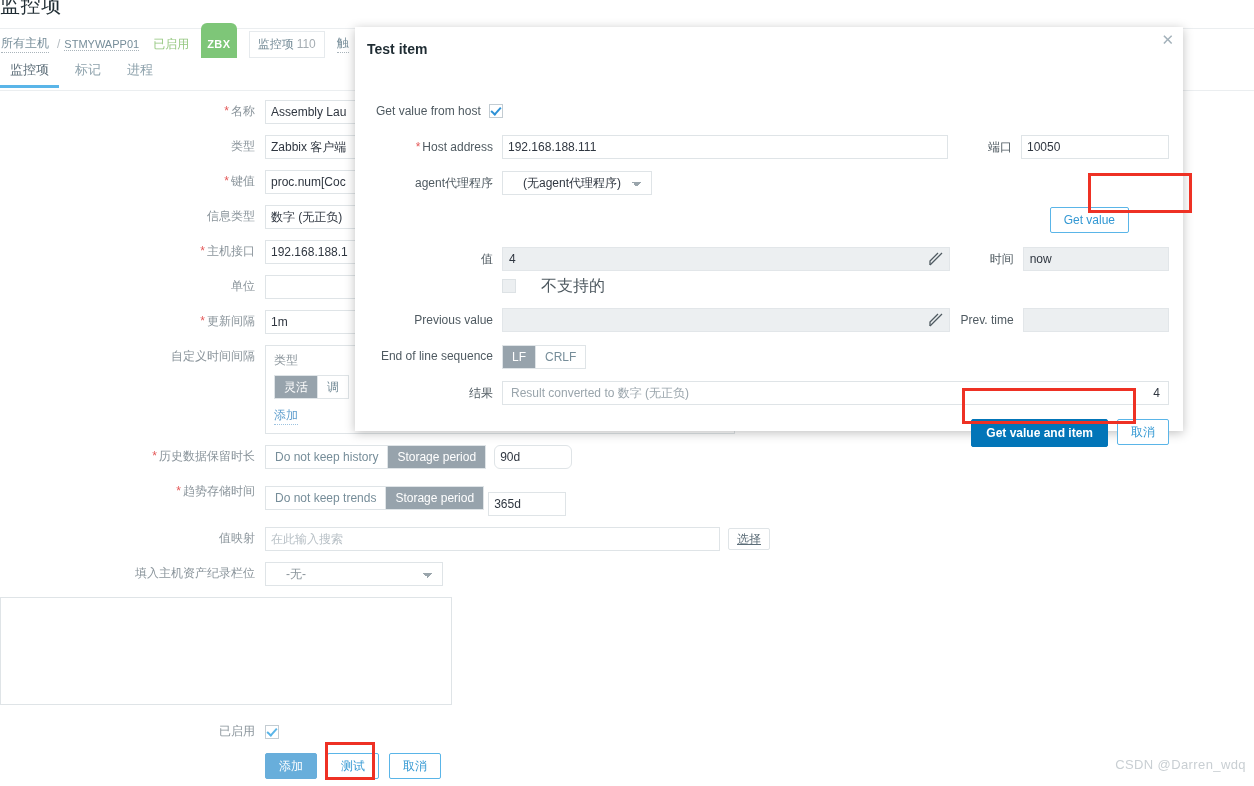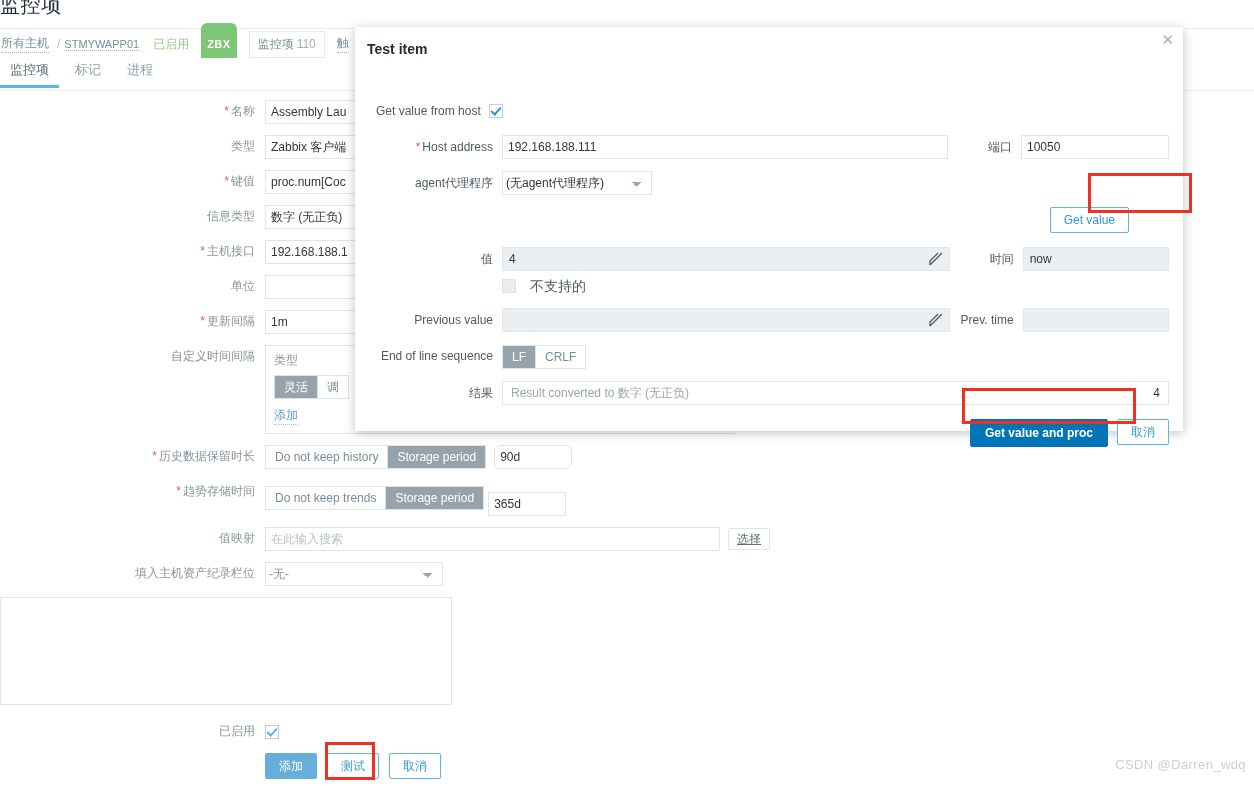--- a/index.html
+++ b/index.html
@@ -161,21 +161,21 @@
     border: 1px solid #dfe4e7;
     background: #ffffff;
     padding: 3px 5px;
     box-sizing: border-box;
     height: 24px;
     outline: none;
   }
   input.txt::placeholder, textarea.ta::placeholder { color: #b8c0c6; }
   select.sel {
     height: 24px;
-    padding: 2px 3px;
+    padding: 2px 20px;
     -webkit-appearance: none;
     appearance: none;
     background-image: linear-gradient(45deg, transparent 50%, #9aa5ac 50%),
                       linear-gradient(135deg, #9aa5ac 50%, transparent 50%);
     background-position: calc(100% - 14px) 10px, calc(100% - 9px) 10px;
     background-size: 5px 5px, 5px 5px;
     background-repeat: no-repeat;
   }
   textarea.ta {
     height: auto;
@@ -370,21 +370,21 @@
   .result-box .rv { color: #2f3640; }
 
   #watermark {
     position: absolute;
     right: 8px;
     bottom: 14px;
     color: #c9cfd3;
     font-size: 13px;
     letter-spacing: 0.4px;
   }
-  .chk-label { font-size: 14px; color: #4f5a61; margin-left: 14px; line-height: 16px; }
+  .chk-label { font-size: 16px; color: #4f5a61; margin-left: 25px; line-height: 16px; }
 </style>
 </head>
 <body>
 
 <div id="page-title">监控项</div>
 
 <div id="breadcrumb-bar">
   <span style="width:1px"></span>
   <a class="crumb-link" href="#">所有主机</a>
   <span class="crumb-sep">/</span>
@@ -590,21 +590,21 @@
 
     <div class="mrow">
       <div class="mlabel">结果</div>
       <div class="result-box" style="width:677px">
         <span>Result converted to 数字 (无正负)</span>
         <span class="rv">4</span>
       </div>
     </div>
 
     <div class="mrow" style="justify-content:flex-end;margin-top:14px;">
-      <button class="btn primary" style="margin-right:9px">Get value and proc</button>
+      <button class="btn primary" style="margin-right:9px">Get value and item</button>
       <button class="btn">取消</button>
     </div>
 
   </div>
 </div>
 
 <div class="hl" style="left:1088px; top:173px; width:104px; height:40px;"></div>
 
 <div class="hl" style="left:962px; top:388px; width:174px; height:36px;"></div>
 

